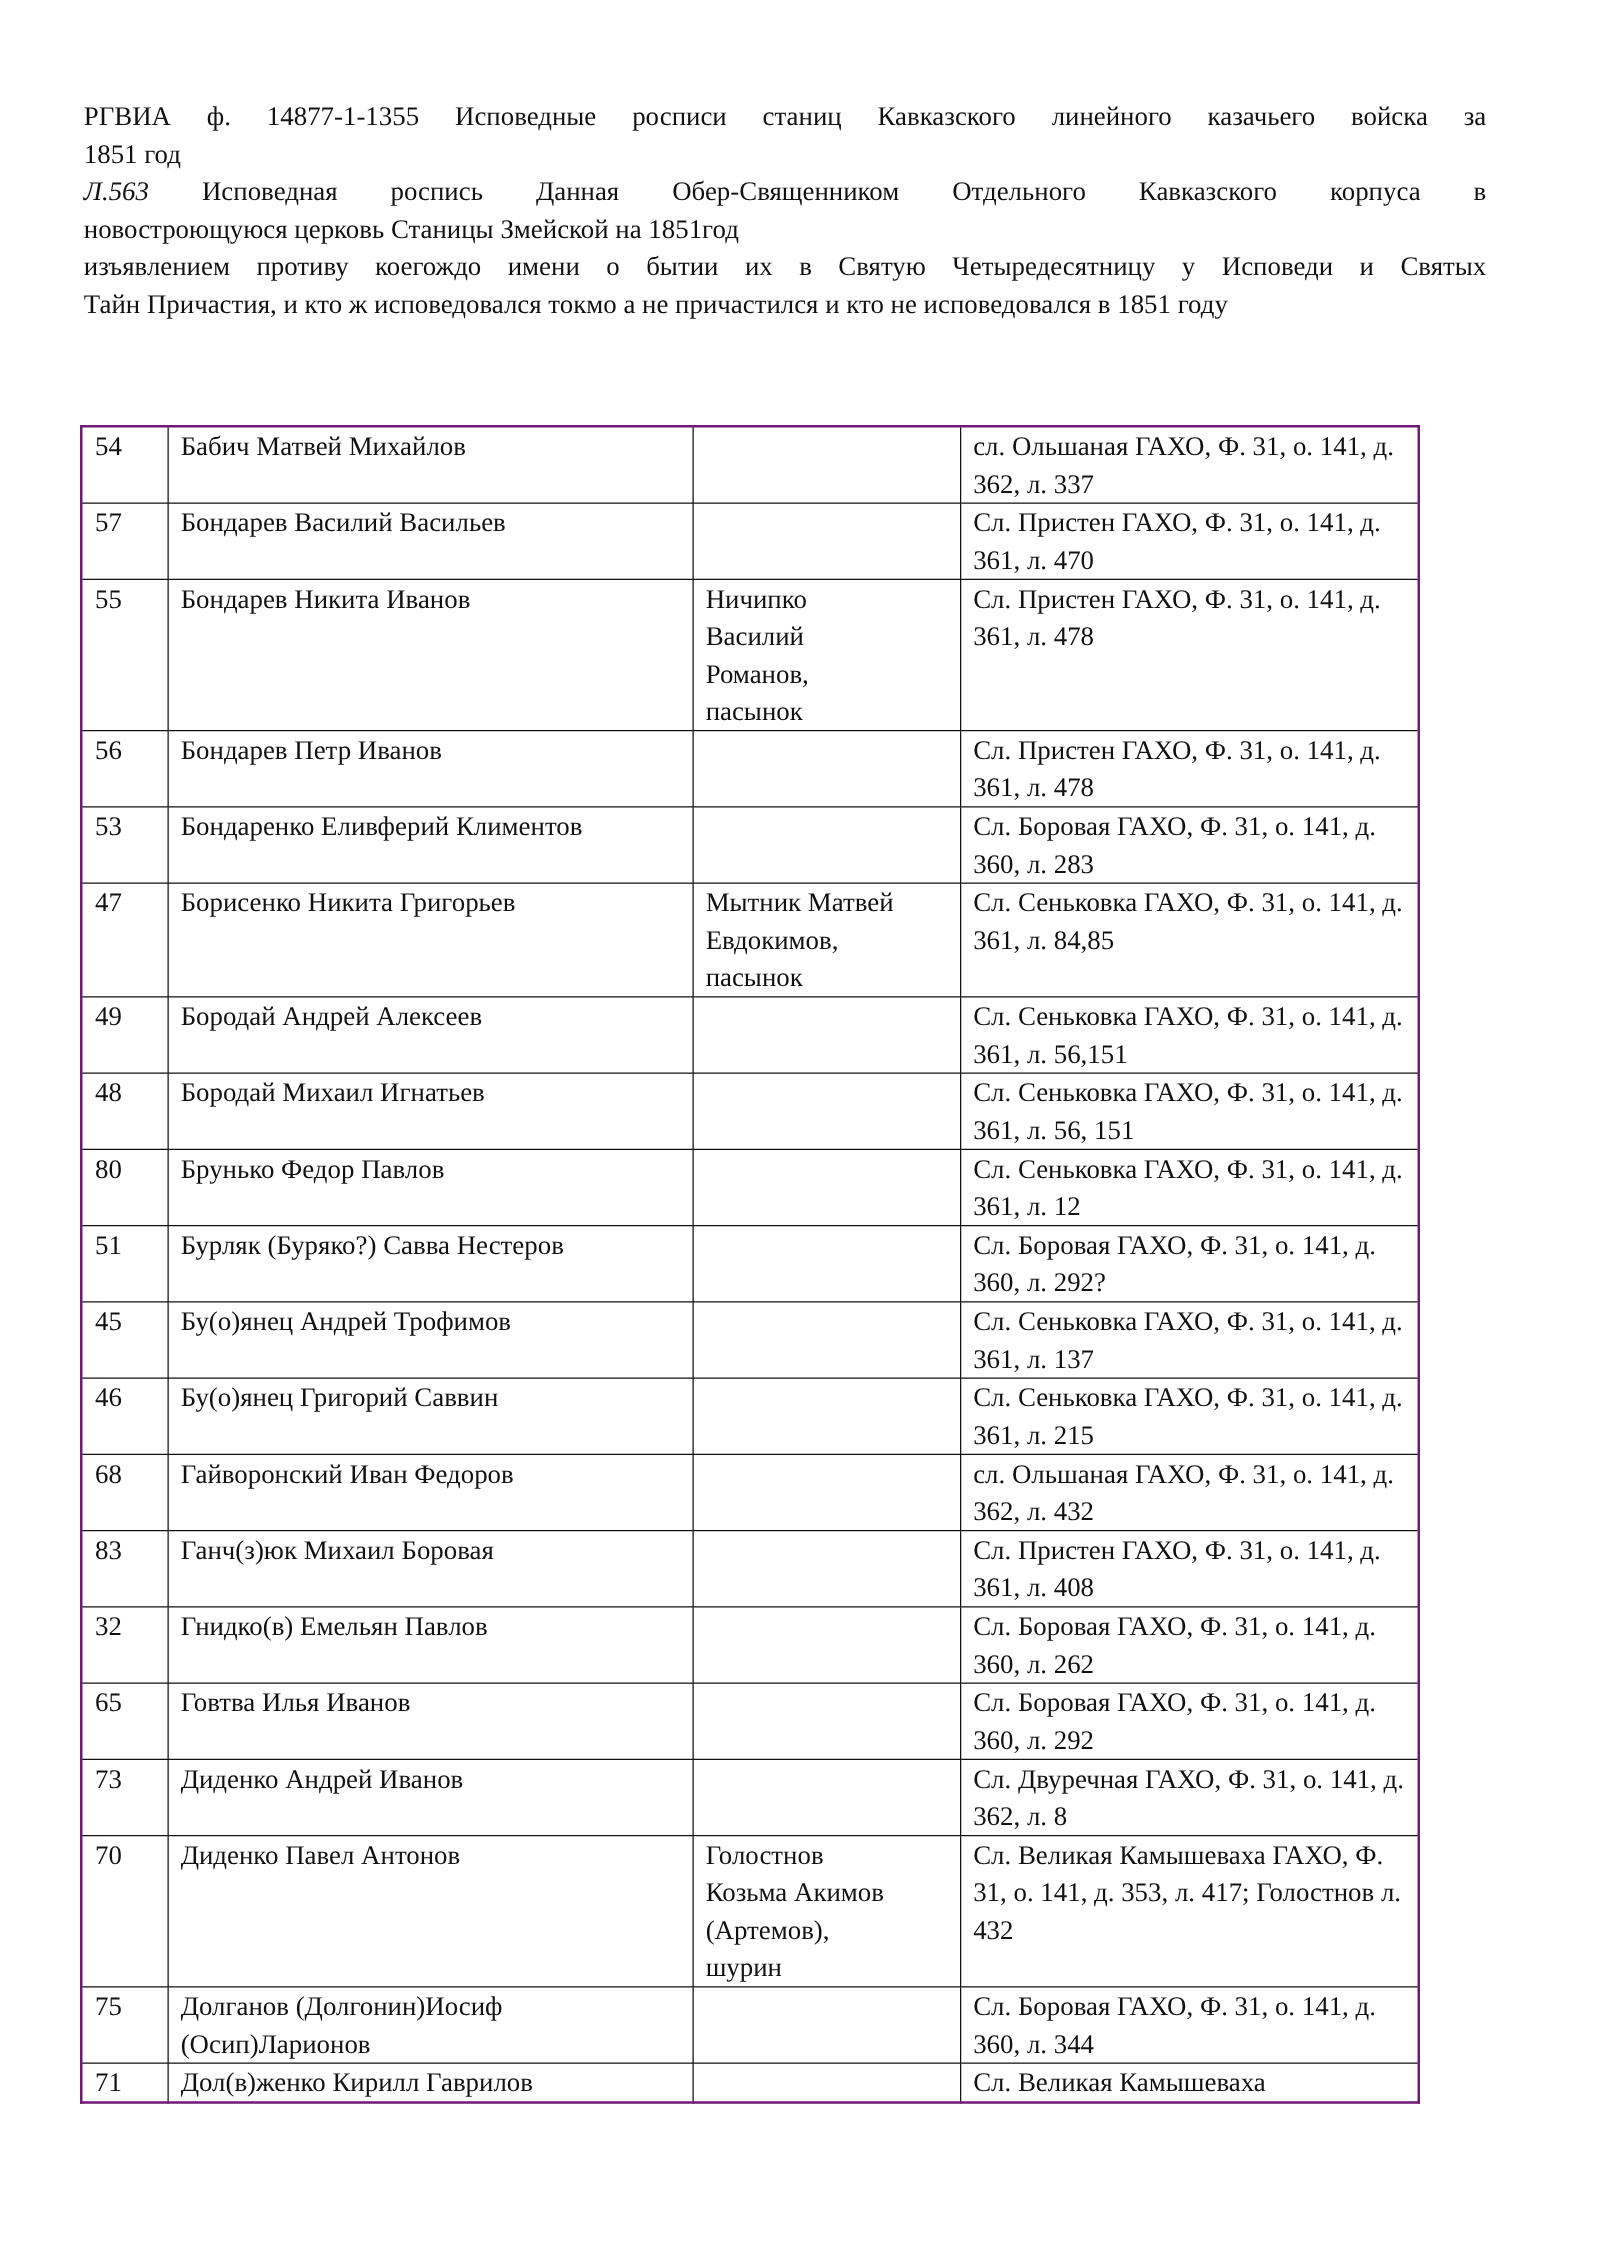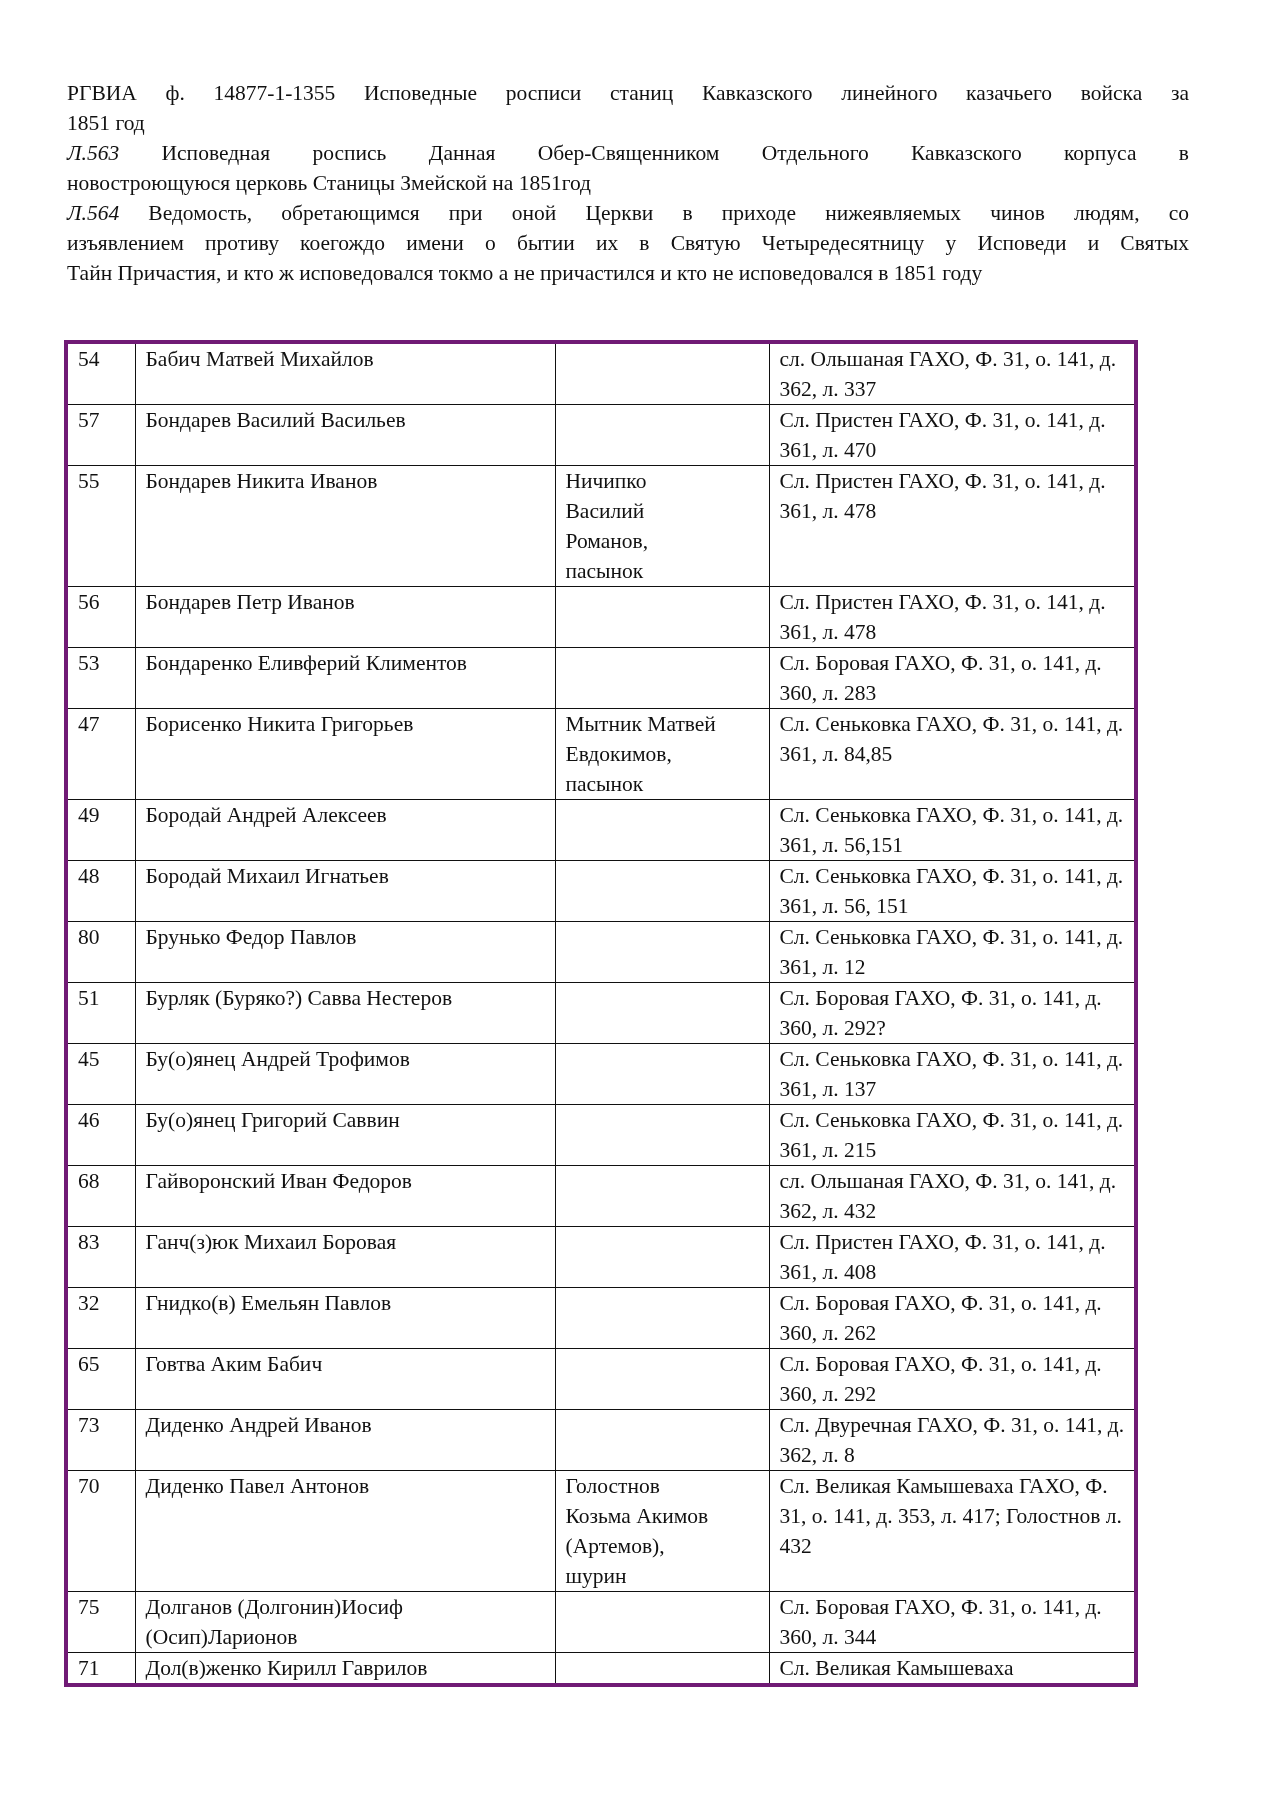--- a/index.html
+++ b/index.html
@@ -6,34 +6,33 @@
   body { width: 1280px; height: 1810px; position: relative; overflow: hidden;
     font-family: "Liberation Serif", "DejaVu Serif", serif; color: #111; }
   .header { position: absolute; left: 67px; top: 78px; width: 1122px;
     font-size: 21.5px; line-height: 30px; }
   .header p { margin: 0; text-align: justify; text-align-last: left; }
   .header .j { text-align-last: justify; }
   .header i { font-style: italic; }
   table.reg { position: absolute; left: 64px; top: 340px; border-collapse: collapse;
     width: 1070px; font-size: 21.5px; line-height: 30px; table-layout: fixed; }
   table.reg td { border: 1.5px solid #111; vertical-align: top; padding: 0 8px 0 10px; }
-  table.reg { border: 4px solid #701a75; }
+  table.reg { border: 2px solid #701a75; }
   col.c1 { width: 69px; } col.c2 { width: 420px; } col.c3 { width: 214px; } col.c4 { width: 367px; }
   td.num { padding-left: 12px; }
   td.sp { white-space: pre-line; }
 </style>
 </head>
 <body>
 
 <div class="header">
   <p class="j">РГВИА ф. 14877-1-1355 Исповедные росписи станиц Кавказского линейного казачьего войска за</p>
   <p>1851 год</p>
   <p class="j"><i>Л.563</i><span> Исповедная роспись Данная Обер-Священником Отдельного Кавказского корпуса в</span></p>
   <p>новостроющуюся церковь Станицы Змейской на 1851год</p>
-  <p class="j"><i>Л.564</i><span> Ведомость, обретающимся при оной Церкви в приходе нижеявляемых чинов людям, со</span></p>
   <p class="j">изъявлением противу коегождо  имени о бытии их в Святую Четыредесятницу у Исповеди и Святых</p>
   <p>Тайн Причастия, и кто ж исповедовался токмо а не причастился и кто не исповедовался в 1851 году</p>
 </div>
 
 <table class="reg">
   <colgroup>
       <col class="c1">
       <col class="c2">
       <col class="c3">
       <col class="c4">
@@ -129,21 +128,21 @@
         <td>Сл. Пристен ГАХО, Ф. 31, о. 141, д. 361, л. 408</td>
       </tr>
       <tr>
         <td class="num">32</td>
         <td>Гнидко(в) Емельян Павлов</td>
         <td class="sp"></td>
         <td>Сл. Боровая ГАХО, Ф. 31, о. 141, д. 360, л. 262</td>
       </tr>
       <tr>
         <td class="num">65</td>
-        <td>Говтва Аким Бабич</td>
+        <td>Говтва Илья Иванов</td>
         <td class="sp"></td>
         <td>Сл. Боровая ГАХО, Ф. 31, о. 141, д. 360, л. 292</td>
       </tr>
       <tr>
         <td class="num">73</td>
         <td>Диденко Андрей Иванов</td>
         <td class="sp"></td>
         <td>Сл. Двуречная ГАХО, Ф. 31, о. 141, д. 362, л. 8</td>
       </tr>
       <tr>

